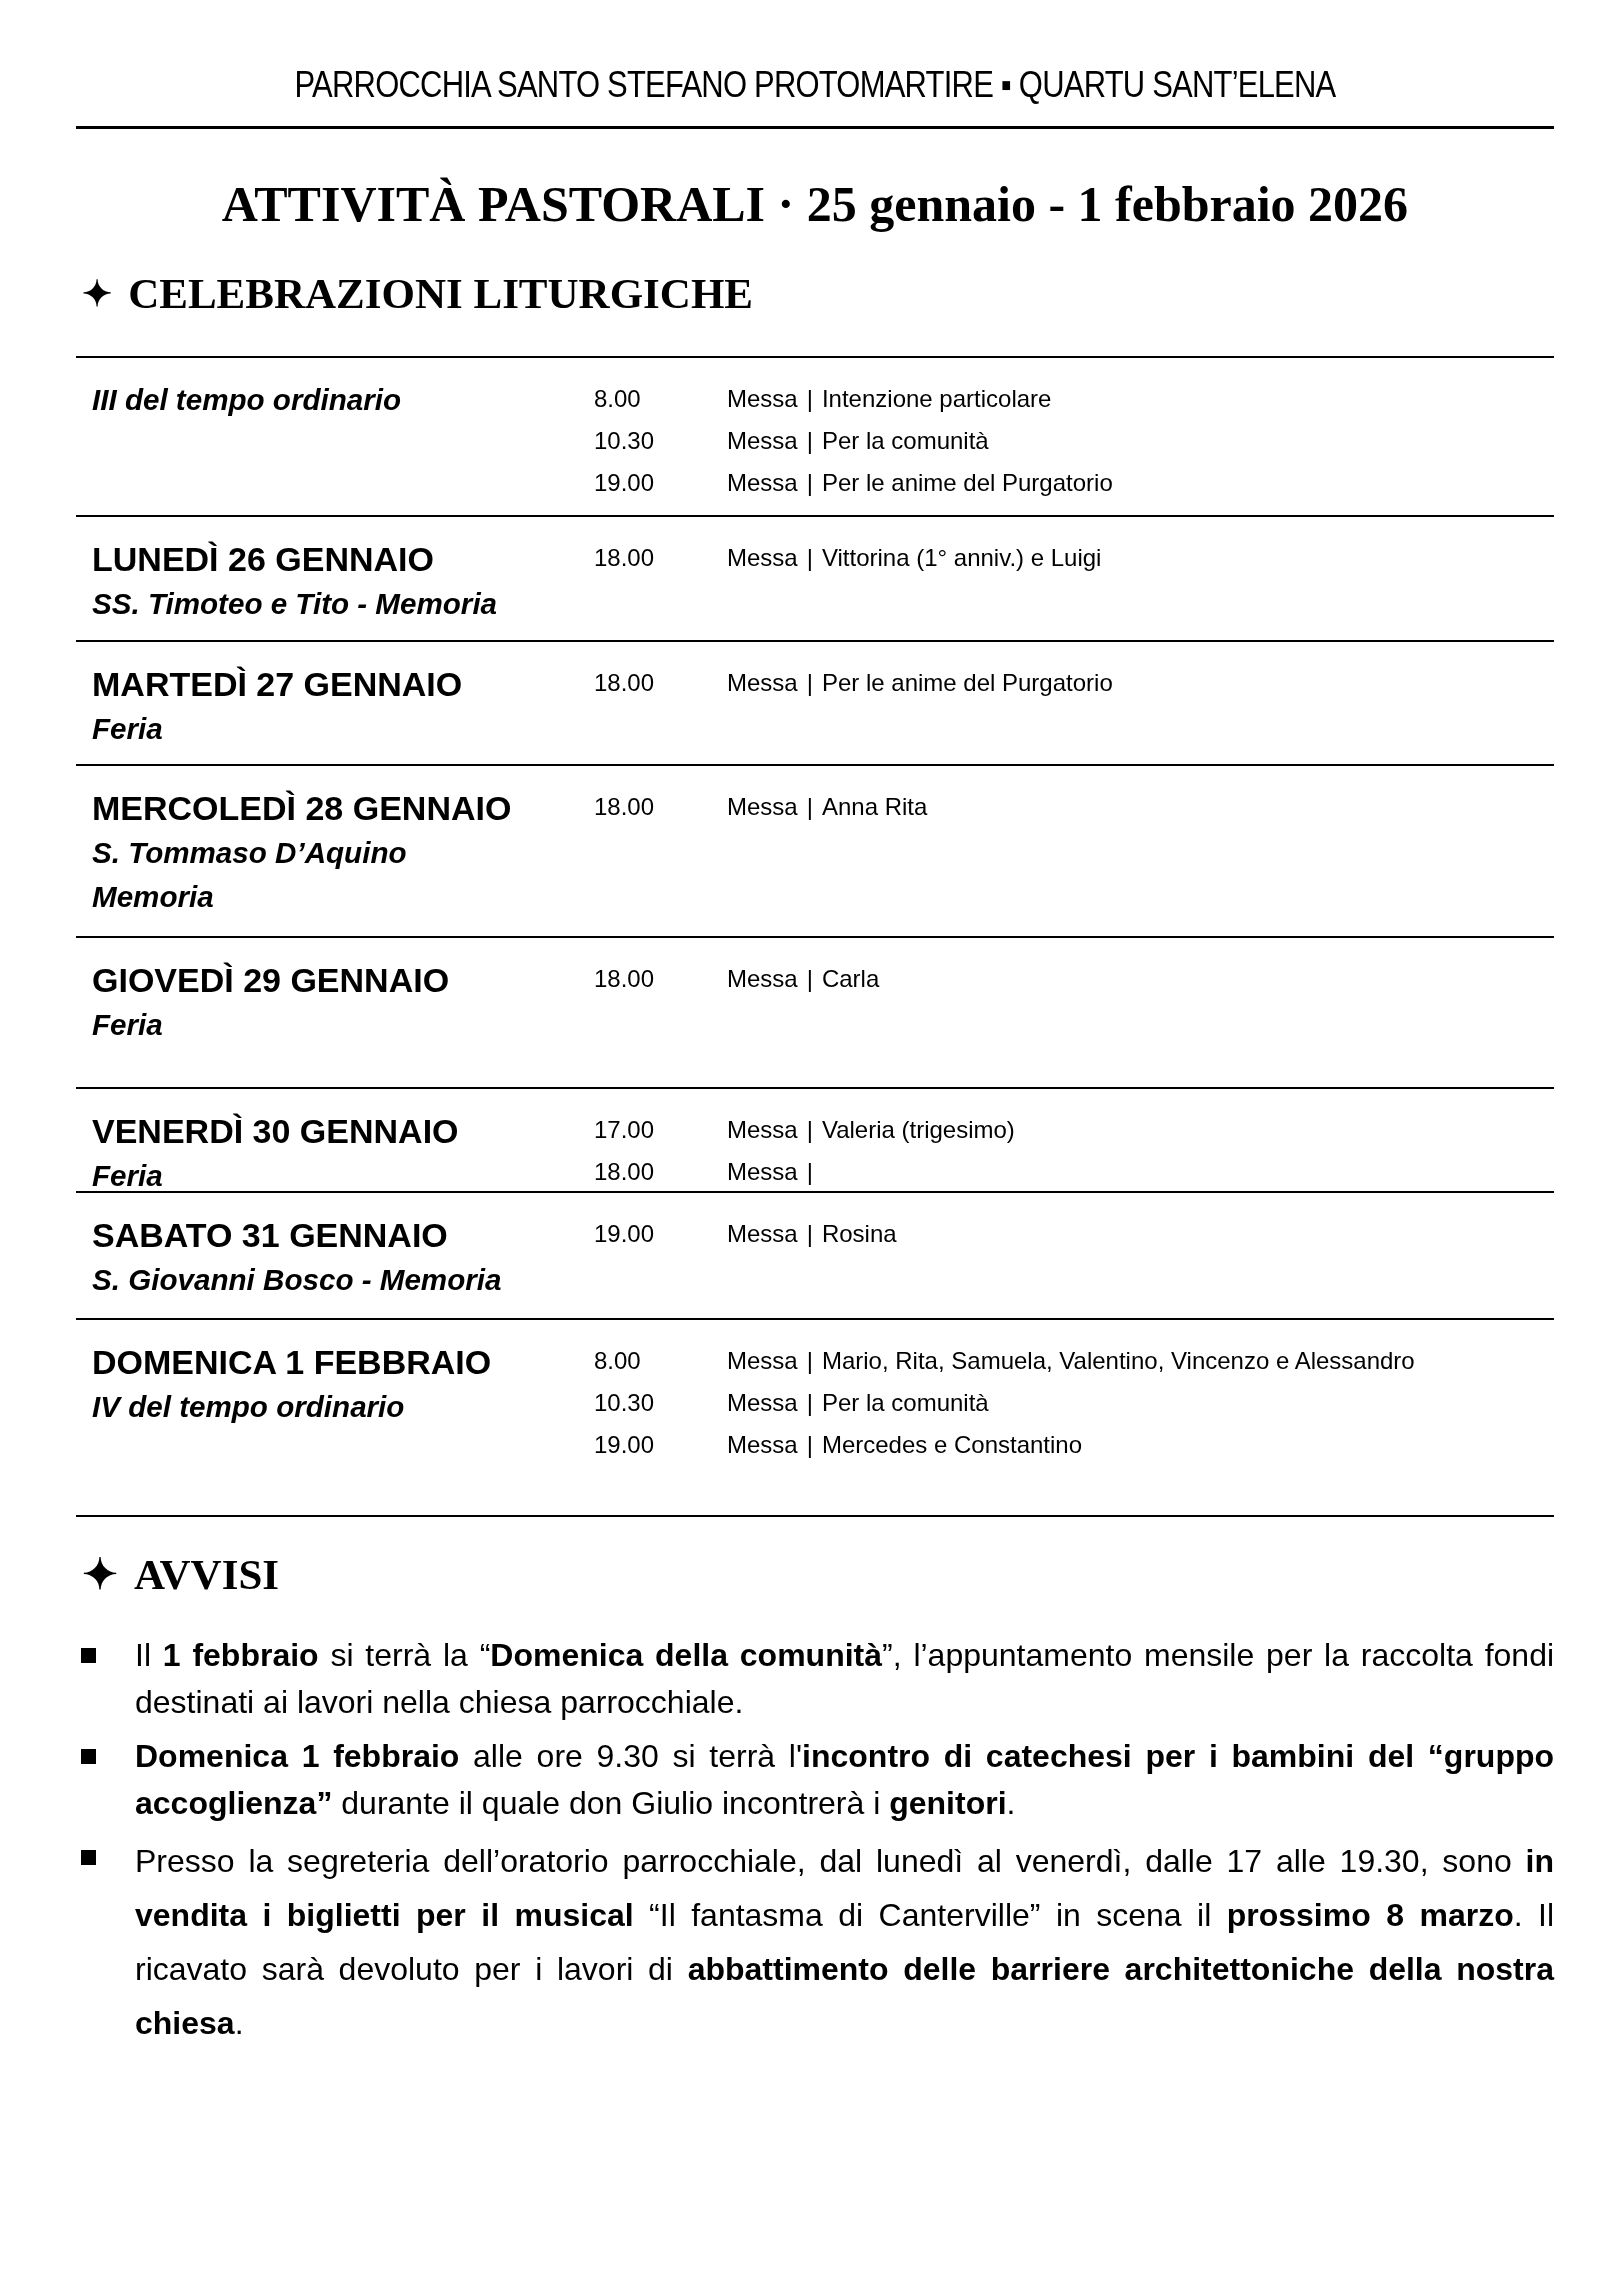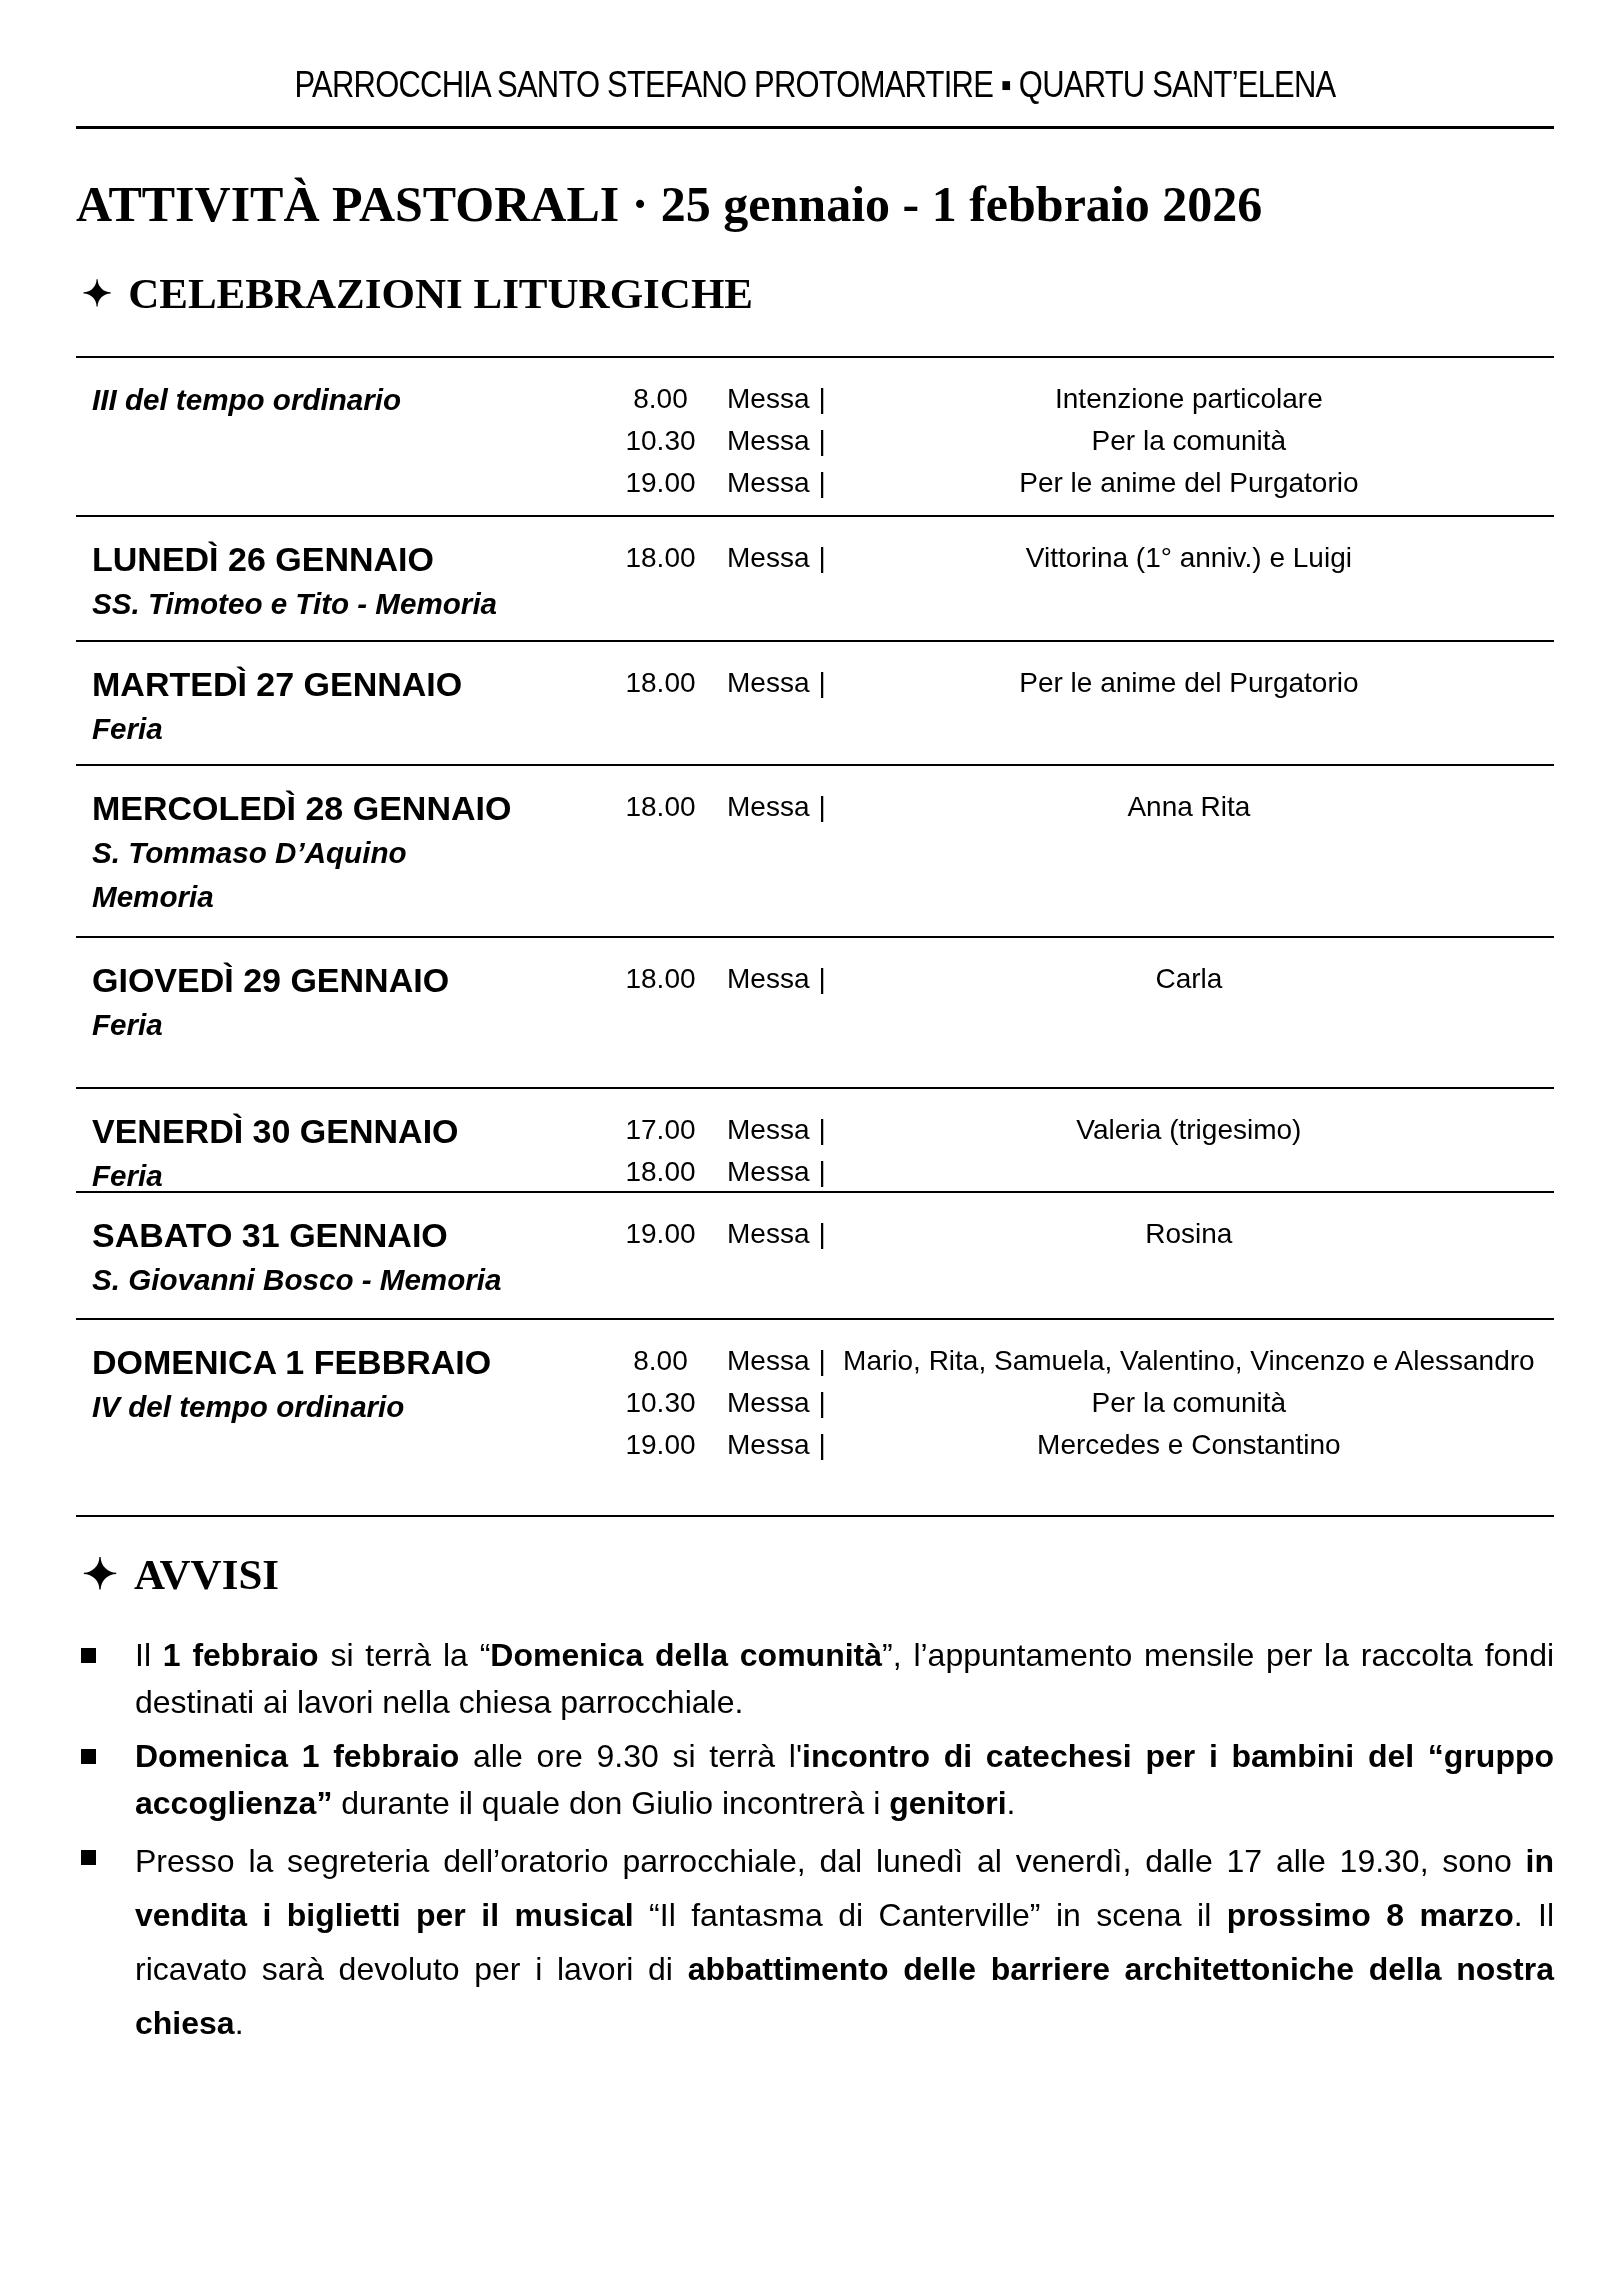--- a/index.html
+++ b/index.html
@@ -1,28 +1,28 @@
 <!DOCTYPE html>
 <html style="font-size:14.3px"><head>
 <meta charset="utf-8">
 <style>
   html, body { margin:0; padding:0; background:#ffffff; }
   body { width:1623px; height:2293px; position:relative; color:#000; font-family:"Liberation Sans", sans-serif; overflow:hidden; }
   .header-line { position:absolute; left:76px; width:1478px; top:64px; text-align:center; font-family:"Liberation Sans Narrow","Liberation Sans", sans-serif; font-size:36px; letter-spacing:-0.9px; transform:scaleX(0.86); transform-origin:center; }
   .rule { position:absolute; left:76px; width:1478px; height:2.7px; background:#000; }
-  .title { position:absolute; left:76px; width:1478px; top:175px; font-family:"Liberation Serif", serif; font-weight:bold; font-size:50px; }
+  .title { position:absolute; left:76px; width:1478px; top:175px; text-align:center; font-family:"Liberation Serif", serif; font-weight:bold; font-size:50px; }
   .section { position:absolute; left:82px; top:269px; font-family:"Liberation Serif", serif; font-weight:bold; font-size:43px; display:flex; align-items:center; gap:16px; }
   .section .star { font-size:36px; }
   .table { position:absolute; left:76px; top:356px; width:1478px; }
   .row { border-top:2.7px solid #000; position:relative; box-sizing:border-box; }
   .row.last { border-bottom:2.7px solid #000; }
   .day { position:absolute; left:16px; top:19.7px; width:502px; font-family:"Liberation Sans", sans-serif; }
   .day .name { font-weight:bold; font-size:34px; line-height:45px; }
   .day .sub { font-style:italic; font-weight:bold; font-size:29.6px; line-height:44px; }
-  .masses { position:absolute; left:518px; top:19.7px; width:949px; font-size:28px; line-height:42px;text-align:center; }
+  .masses { position:absolute; left:518px; top:19.7px; width:949px; font-size:24px; line-height:42px; }
   .mass { display:flex; }
   .mass .time { width:133px; }
   .mass .kind { white-space:nowrap; }
   .mass .sep { padding:0 9px; }
   .mass .int { flex:1; }
   .avvisi-h { position:absolute; left:82px; top:1549px; font-family:"Liberation Serif", serif; font-weight:bold; font-size:43px; display:flex; align-items:center; gap:16px; }
   .avvisi { position:absolute; left:76px; top:1632px; width:1478px; font-size:32px; }
   .item { position:relative; padding-left:59px; text-align:justify; margin-bottom:7.2px; }
   .item .bullet { position:absolute; left:5.4px; top:16px; width:15px; height:15px; background:#000; }
   .item.i1 { line-height:47px; }

